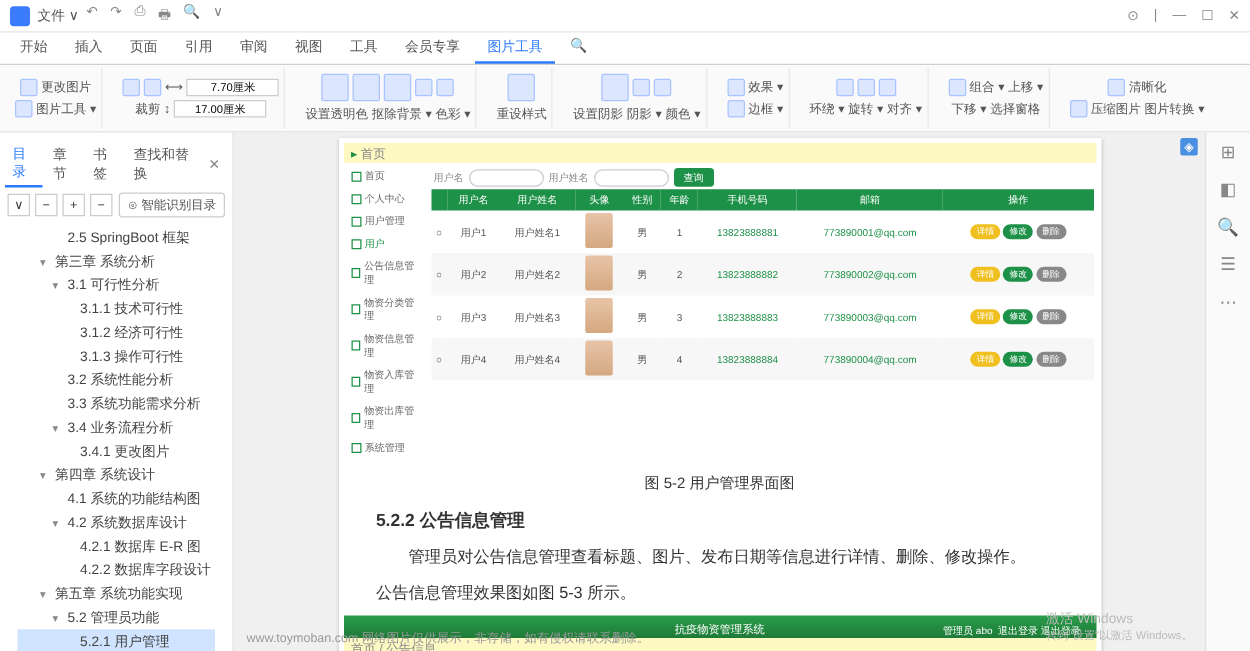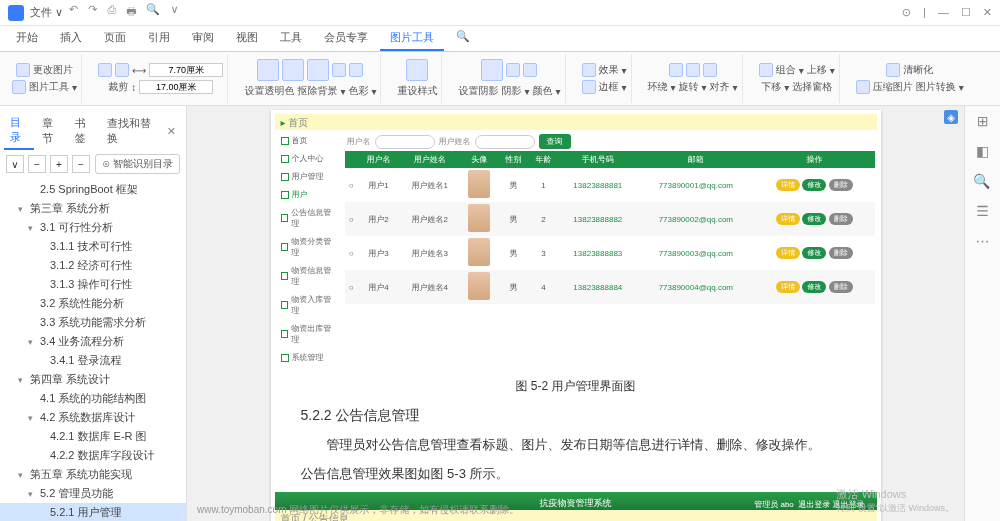--- a/index.html
+++ b/index.html
@@ -23,21 +23,21 @@
     .dim-input{width:74px;height:14px;border:1px solid #ccc;font-size:9px;padding:0 2px;text-align:center}
     .main{display:flex;height:415px}
     .outline{width:187px;border-right:1px solid #e0e0e0;display:flex;flex-direction:column;overflow:hidden}
     .outline-tabs{display:flex;padding:6px 4px 0;gap:2px;align-items:center}
     .otab{padding:3px 6px;font-size:11px;color:#555;cursor:pointer}
     .otab.active{color:#2b79ff;border-bottom:2px solid #2b79ff}
     .otab-close{margin-left:auto;color:#888;padding:0 6px;cursor:pointer}
     .outline-ctrl{display:flex;padding:4px 6px;gap:4px;align-items:center}
     .octrl{width:18px;height:18px;border:1px solid #ccc;display:flex;align-items:center;justify-content:center;font-size:10px;cursor:pointer;background:#fff}
     .outline-btn{margin-left:auto;border:1px solid #ccc;padding:2px 6px;font-size:10px;border-radius:3px;color:#555}
-    .tree{flex:1;overflow:auto;padding:2px 0}
+    .tree{flex:1;overflow:auto;padding:2px 14px}
     .tree-item{padding:2px 0 2px 8px;font-size:11px;color:#444;white-space:nowrap;cursor:pointer;display:flex;align-items:center;gap:3px}
     .tree-item.l1{padding-left:18px}
     .tree-item.l2{padding-left:28px}
     .tree-item.l3{padding-left:38px}
     .tree-item.sel{background:#d0e4ff}
     .tree-item .exp{width:9px;color:#888;font-size:9px}
     .doc{flex:1;background:#f0f0f0;overflow:auto;padding:4px 0;position:relative}
     .page{width:610px;margin:0 auto;background:#fff;box-shadow:0 1px 3px rgba(0,0,0,0.2);padding:0 0 20px}
     .embed{padding:4px}
     .embed-header{height:18px;background:linear-gradient(#2a9d4a,#1e7a38);display:flex;align-items:flex-end;color:#fff;font-size:9px;padding:0 8px;justify-content:center}
@@ -55,21 +55,21 @@
     .tbl th{background:#1e9148;color:#fff;padding:3px 2px;font-weight:normal}
     .tbl td{padding:2px;text-align:center;color:#555}
     .tbl tr:nth-child(even) td{background:#f7f7f7}
     .avatar{width:22px;height:28px;background:linear-gradient(#e8c4a8,#d4a880);border-radius:2px;display:inline-block}
     .pill{display:inline-block;border-radius:8px;padding:1px 5px;font-size:7px;color:#fff}
     .pill.y{background:#f0c020}
     .pill.g{background:#1e9148}
     .pill.d{background:#888}
     .caption{text-align:center;font-size:12px;padding:6px;color:#333}
     .body-text{padding:2px 30px;font-size:13px;line-height:1.9;color:#333}
-    .h3{font-size:14px;font-weight:normal;padding:6px 30px}
+    .h3{font-size:14px;font-weight:bold;padding:6px 30px}
     .indent{text-indent:2em}
     .rside{width:36px;background:#fafafa;border-left:1px solid #e0e0e0;display:flex;flex-direction:column;align-items:center;padding:6px 0;gap:12px}
     .rside-icon{width:18px;height:18px;color:#888;display:flex;align-items:center;justify-content:center;font-size:14px;cursor:pointer}
     .nav-caret{position:absolute;right:6px;top:4px;width:14px;height:14px;background:#4a90e2;color:#fff;display:flex;align-items:center;justify-content:center;font-size:10px;border-radius:2px}
     .watermark{position:absolute;bottom:4px;left:10px;font-size:10px;color:#999;font-family:Liberation Sans, sans-serif}
     .activate{position:absolute;bottom:6px;right:10px;font-size:11px;color:#bbb;text-align:left}
     .activate .sub{font-size:9px}
     .embed-hdr-right{position:absolute;right:12px;font-size:8px;color:#fff}
     .header-admin{position:relative}
   </style>
@@ -230,21 +230,21 @@
         <div class="tree-item l2">
           <span class="exp"></span>
           <span>3.3 系统功能需求分析</span>
         </div>
         <div class="tree-item l2">
           <span class="exp">▾</span>
           <span>3.4 业务流程分析</span>
         </div>
         <div class="tree-item l3">
           <span class="exp"></span>
-          <span>3.4.1 登录流程</span>
+          <span>3.4.1 更改图片</span>
         </div>
         <div class="tree-item l1">
           <span class="exp">▾</span>
           <span>第四章 系统设计</span>
         </div>
         <div class="tree-item l2">
           <span class="exp"></span>
           <span>4.1 系统的功能结构图</span>
         </div>
         <div class="tree-item l2">

